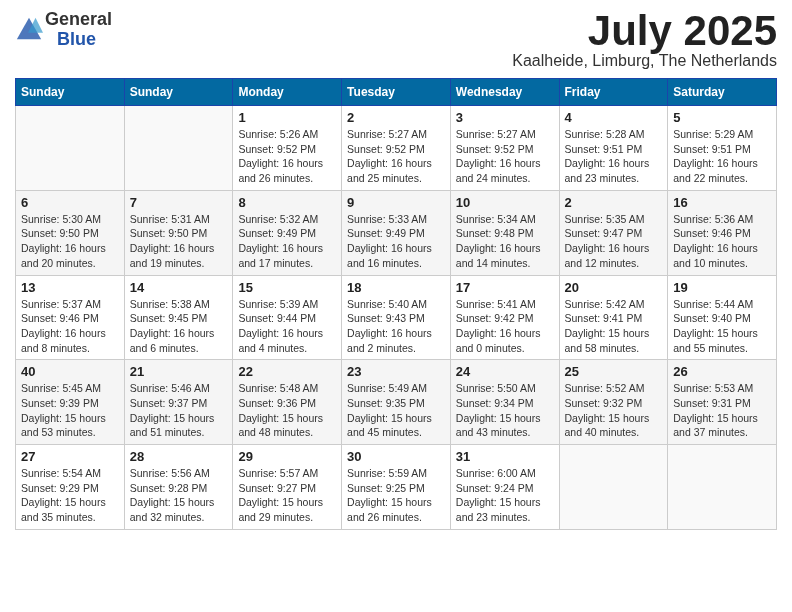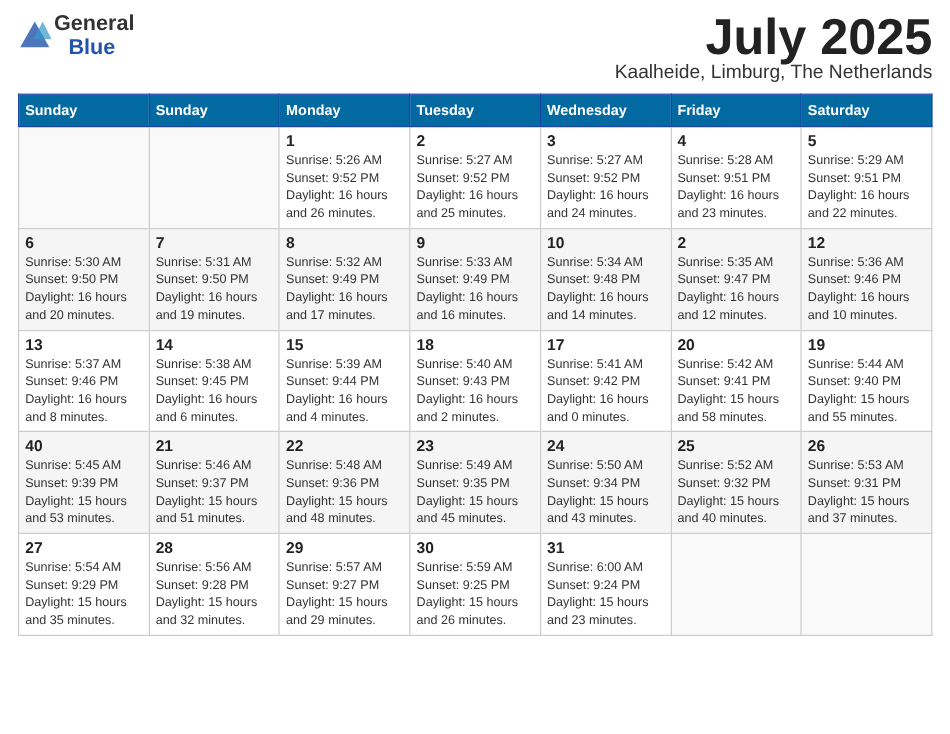--- a/index.html
+++ b/index.html
@@ -174,21 +174,21 @@
         </td>
         <td>
           <span class="day-num">10</span>
           <div class="day-info">Sunrise: 5:34 AM<br>Sunset: 9:48 PM<br>Daylight: 16 hours and 14 minutes.</div>
         </td>
         <td>
           <span class="day-num">2</span>
           <div class="day-info">Sunrise: 5:35 AM<br>Sunset: 9:47 PM<br>Daylight: 16 hours and 12 minutes.</div>
         </td>
         <td>
-          <span class="day-num">12</span>
+          <span class="day-num">16</span>
           <div class="day-info">Sunrise: 5:36 AM<br>Sunset: 9:46 PM<br>Daylight: 16 hours and 10 minutes.</div>
         </td>
       </tr>
       <tr>
         <td>
           <span class="day-num">13</span>
           <div class="day-info">Sunrise: 5:37 AM<br>Sunset: 9:46 PM<br>Daylight: 16 hours and 8 minutes.</div>
         </td>
         <td>
           <span class="day-num">14</span>

